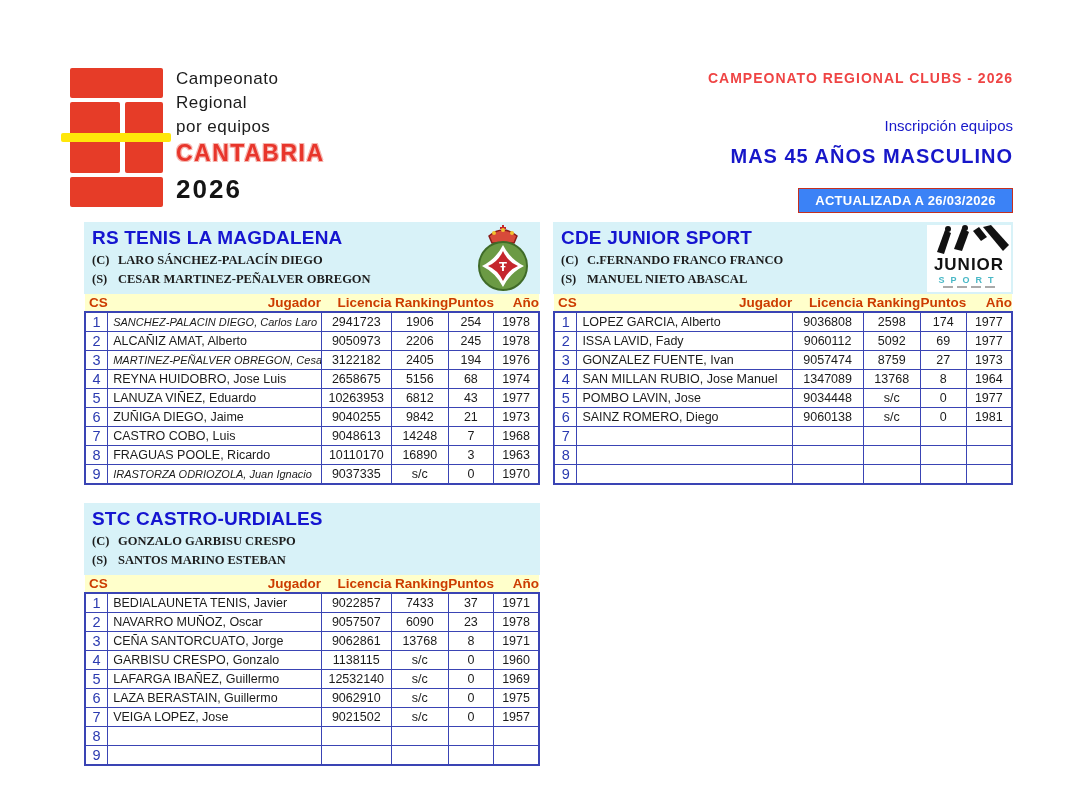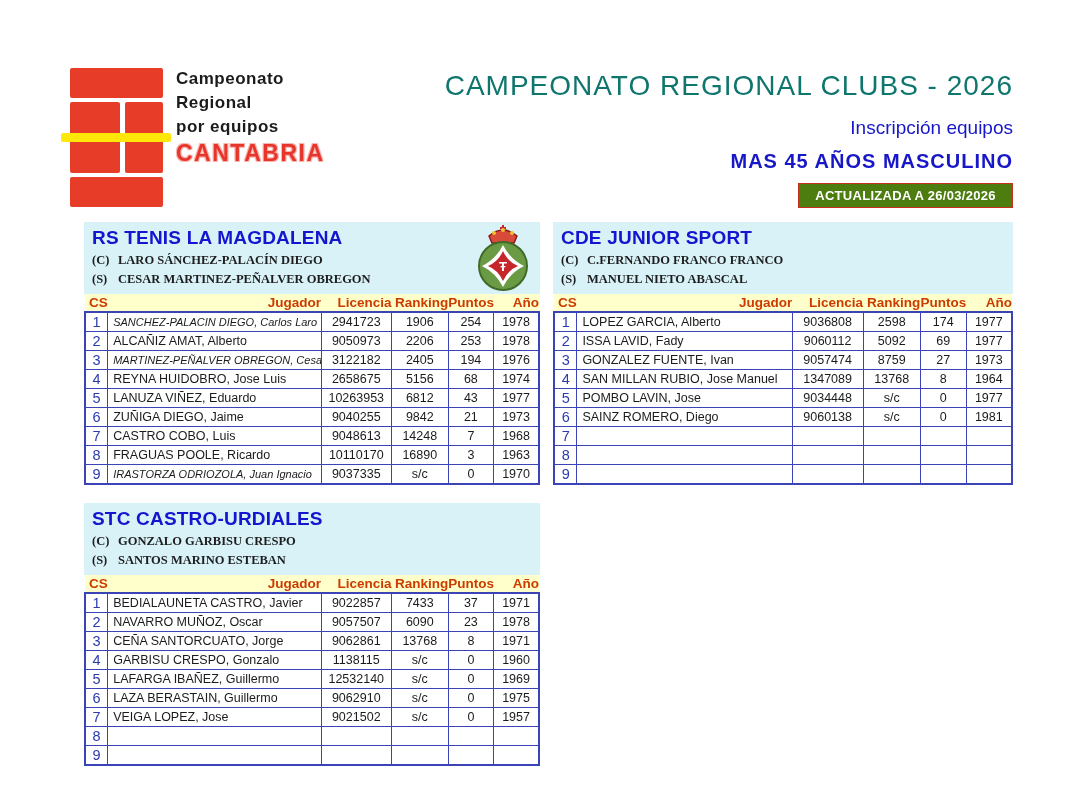--- a/index.html
+++ b/index.html
@@ -13,30 +13,30 @@
   .court { position:absolute; left:70px; top:68px; width:93px; height:139px; }
   .court div { position:absolute; background:#e63c28; border-radius:2px; }
   .c-top    { left:0;  top:0;    width:93px; height:30px; }
   .c-ml     { left:0;  top:34px; width:50px; height:71px; }
   .c-rt     { left:55px; top:34px; width:38px; height:33px; }
   .c-rb     { left:55px; top:71px; width:38px; height:34px; }
   .c-bottom { left:0;  top:109px; width:93px; height:30px; }
   .c-net    { left:-9px; top:65px; width:110px; height:9px; background:#ffe70a !important; border-radius:1px; }
 
   .logo-text { position:absolute; left:176px; top:67px; }
-  .logo-line { font-size:17px; font-weight:bold; color:#1b1b1b; line-height:24px; letter-spacing:.5px; }
+  .logo-line { font-size:17px; font-weight:normal; color:#1b1b1b; line-height:24px; letter-spacing:.5px; }
   .cantabria { font-size:23px; font-weight:800; color:#e8352b; letter-spacing:1.5px; line-height:28px;
                text-shadow:1px 1px 0 #f6b7b1, -1px -1px 0 #f6b7b1, 1px -1px 0 #f6b7b1, -1px 1px 0 #f6b7b1; }
   .logo-year { font-size:26px; font-weight:800; color:#141414; letter-spacing:2px; margin-top:7px; }
 
   .titles { position:absolute; right:67px; top:70px; text-align:right; width:620px; }
-  .main-title { color:#0f766e; font-size:28px; font-weight:normal; letter-spacing:1px; }
-  .subtitle   { color:#1717c9; font-size:19px; margin-top:15px; }
+  .main-title { color:#ef4444; font-size:14px; font-weight:bold; letter-spacing:1px; }
+  .subtitle   { color:#1717c9; font-size:15px; margin-top:31px; }
   .category   { color:#1717c9; font-size:20px; font-weight:bold; letter-spacing:1px; margin-top:11px; }
-  .badge { display:inline-block; margin-top:10px; width:215px; background:#4d7c0f; border:1px solid #c5301f;
+  .badge { display:inline-block; margin-top:20px; width:215px; background:#3b82f6; border:1px solid #c5301f;
            color:#ffffff; font-size:13px; font-weight:bold; text-align:center; padding:4px 0; letter-spacing:.3px; }
 
   
   .club { position:absolute; }
   #club-0 { left:84px;  top:222px; width:456px; }
   #club-1 { left:553px; top:222px; width:460px; }
   #club-2 { left:84px;  top:503px; width:456px; }
 
   .club-head { position:relative; background:#d8f2f8; height:72px; padding:5px 10px 0 8px; }
   .club-name { color:#1515d0; font-size:19px; font-weight:bold; letter-spacing:.2px; }
@@ -73,20 +73,21 @@
       <div class="c-rt"></div>
     <div class="c-rb"></div>
       <div class="c-bottom"></div>
       <div class="c-net"></div>
   </div>
   <div class="logo-text">
     <div class="logo-line">Campeonato</div>
     <div class="logo-line">Regional</div>
     <div class="logo-line">por equipos</div>
     <div class="cantabria">CANTABRIA</div>
+    <div class="logo-year">2026</div>
   </div>
 
   <div class="titles">
     <div class="main-title">CAMPEONATO REGIONAL CLUBS - 2026</div>
     <div class="subtitle">Inscripción equipos</div>
     <div class="category">MAS 45 AÑOS MASCULINO</div>
     <div class="badge">ACTUALIZADA A 26/03/2026</div>
   </div>
 
   <section class="club" id="club-0">
@@ -134,21 +135,21 @@
             <td>2941723</td>
             <td>1906</td>
             <td>254</td>
             <td>1978</td>
           </tr>
           <tr>
             <td class="cs">2</td>
             <td class="pname">ALCAÑIZ AMAT, Alberto</td>
             <td>9050973</td>
             <td>2206</td>
-            <td>253</td>
+            <td>245</td>
             <td>1978</td>
           </tr>
           <tr>
             <td class="cs">3</td>
             <td class="pname small">MARTINEZ-PEÑALVER OBREGON, Cesar</td>
             <td>3122182</td>
             <td>2405</td>
             <td>194</td>
             <td>1976</td>
           </tr>
@@ -202,20 +203,34 @@
           </tr>
         </tbody>
     </table>
   </section>
 
   <section class="club" id="club-1">
     <div class="club-head">
       <div class="club-name">CDE JUNIOR SPORT</div>
       <div class="cap-line"><span class="role">(C)</span><span>C.FERNANDO FRANCO FRANCO</span></div>
       <div class="cap-line"><span class="role">(S)</span><span>MANUEL NIETO ABASCAL</span></div>
+      <div class="logo-box">
+        <svg width="84" height="67" viewBox="0 0 84 67">
+          <rect x="0" y="0" width="84" height="67" fill="#ffffff"></rect>
+          <polygon points="10,27 18,5 24,8 17,29" fill="#111"></polygon>
+          <polygon points="27,24 35,3 42,7 35,26" fill="#111"></polygon>
+          <polygon points="46,6 52,2 60,12 54,16" fill="#111"></polygon>
+          <polygon points="56,2 64,0 82,20 76,26" fill="#111"></polygon>
+          <circle cx="21" cy="4" r="3" fill="#111"></circle>
+            <circle cx="38" cy="3" r="3" fill="#111"></circle>
+          <text x="42" y="45" text-anchor="middle" font-size="17" font-weight="bold" fill="#111" letter-spacing="1">JUNIOR</text>
+          <text x="42" y="58" text-anchor="middle" font-size="9" font-weight="bold" fill="#49b8c6" letter-spacing="6">SPORT</text>
+          <line x1="16" y1="62" x2="68" y2="62" stroke="#aaaaaa" stroke-width="2" stroke-dasharray="10 4"></line>
+        </svg>
+      </div>
     </div>
     <table>
       <colgroup>
           <col style="width:5%">
           <col style="width:47%">
           <col style="width:15.5%">
           <col style="width:12.5%">
           <col style="width:10%">
           <col style="width:10%">
         </colgroup>
@@ -327,21 +342,21 @@
         <th>Jugador</th>
         <th>Licencia</th>
         <th>Ranking</th>
         <th>Puntos</th>
         <th>Año</th>
       </tr>
         </thead>
       <tbody>
           <tr>
             <td class="cs">1</td>
-            <td class="pname">BEDIALAUNETA CASTRO, Javier</td>
+            <td class="pname">BEDIALAUNETA TENIS, Javier</td>
             <td>9022857</td>
             <td>7433</td>
             <td>37</td>
             <td>1971</td>
           </tr>
           <tr>
             <td class="cs">2</td>
             <td class="pname">NAVARRO MUÑOZ, Oscar</td>
             <td>9057507</td>
             <td>6090</td>

